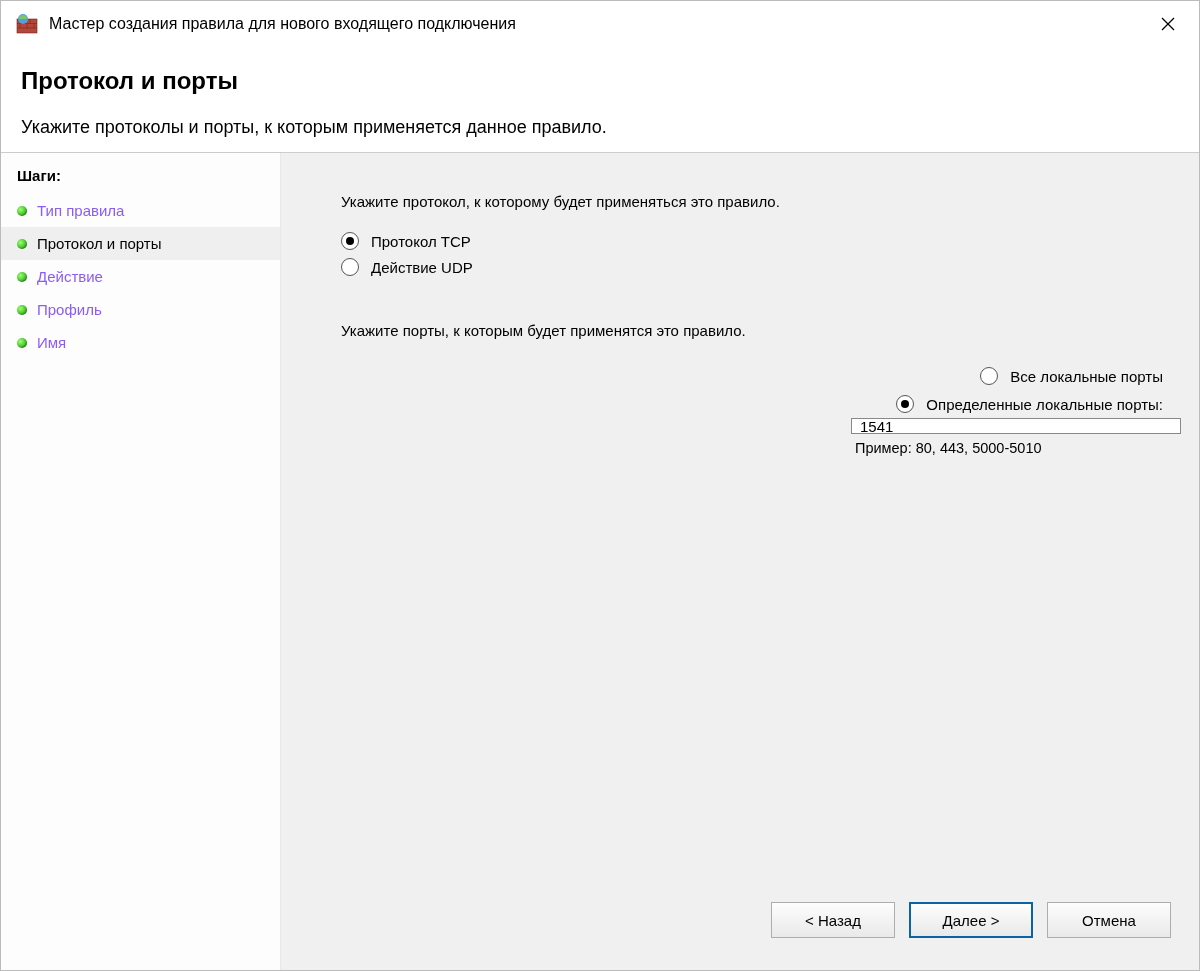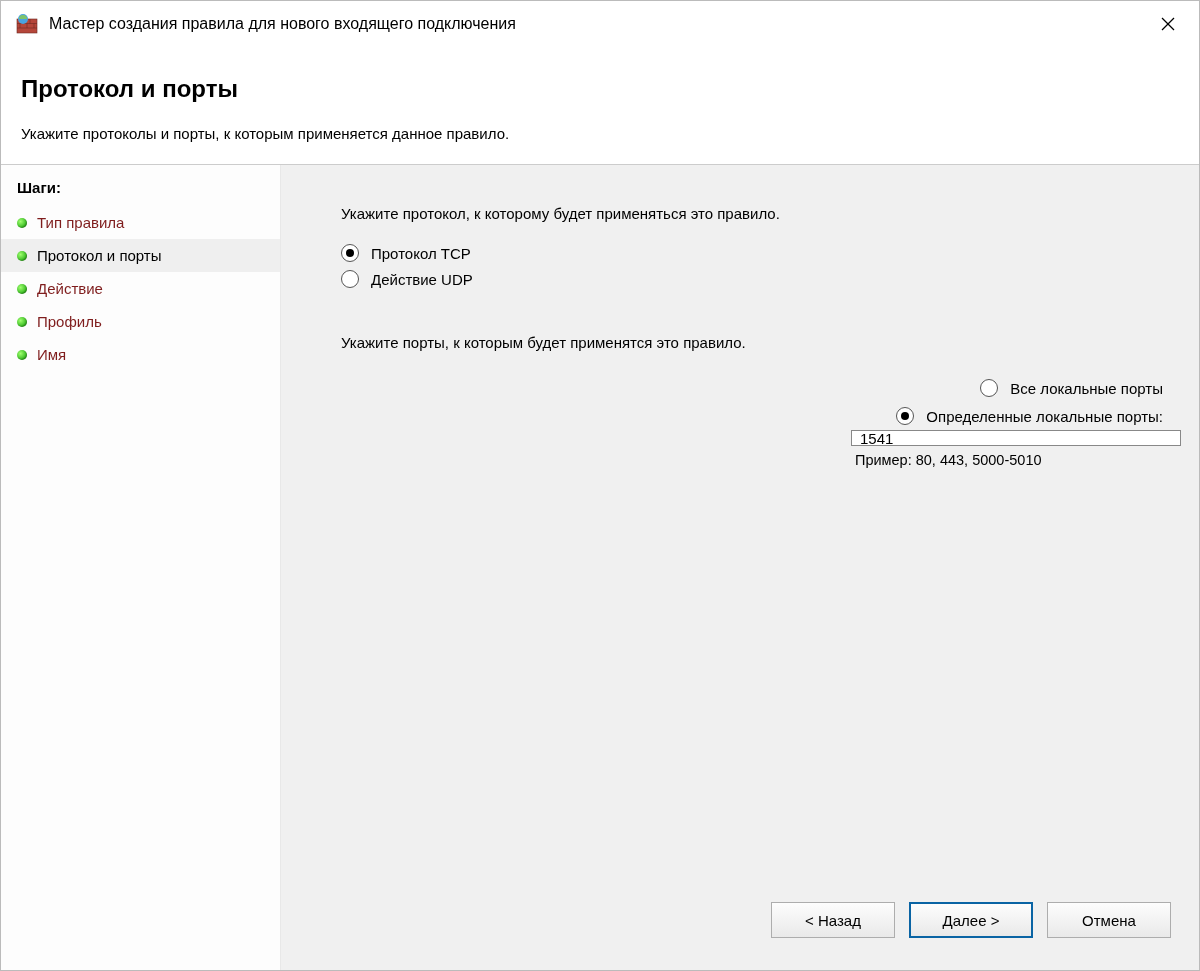--- a/index.html
+++ b/index.html
@@ -11,21 +11,20 @@
     color: #000;
   }
   .window {
     width: 1200px;
     height: 971px;
     position: relative;
     border: 1px solid #bbb;
     background: #fff;
     display: flex;
     flex-direction: column;
-    gap: 8px;
   }
   
   .titlebar {
     height: 46px;
     display: flex;
     align-items: center;
     padding: 0 8px;
   }
   .titlebar .app-icon {
     width: 24px; height: 24px;
@@ -48,21 +47,21 @@
   
   .header {
     padding: 20px 20px 14px 20px;
   }
   .header h1 {
     margin: 0 0 22px 0;
     font-size: 24px;
     font-weight: 700;
   }
   .header .subtitle {
-    font-size: 15px;
+    font-size: 18px;
   }
   
   .body {
     flex: 1 1 auto;
     display: flex;
     min-height: 0;
     border-top: 1px solid #ccc;
   }
   .sidebar {
     width: 280px;
@@ -74,21 +73,21 @@
     font-weight: 700;
     padding: 10px 16px 10px 16px;
     font-size: 15px;
   }
   .step {
     display: flex;
     align-items: center;
     gap: 10px;
     padding: 8px 16px 8px 16px;
     font-size: 15px;
-    color: #7f1d1d;
+    color: #8b5cf6;
     cursor: default;
   }
   .step.current {
     background: #efefef;
     color: #000;
   }
   .bullet {
     width: 10px; height: 10px;
     border-radius: 50%;
     background: radial-gradient(circle at 35% 35%, #9fff6f, #3fbf27 60%, #1f7a12);

